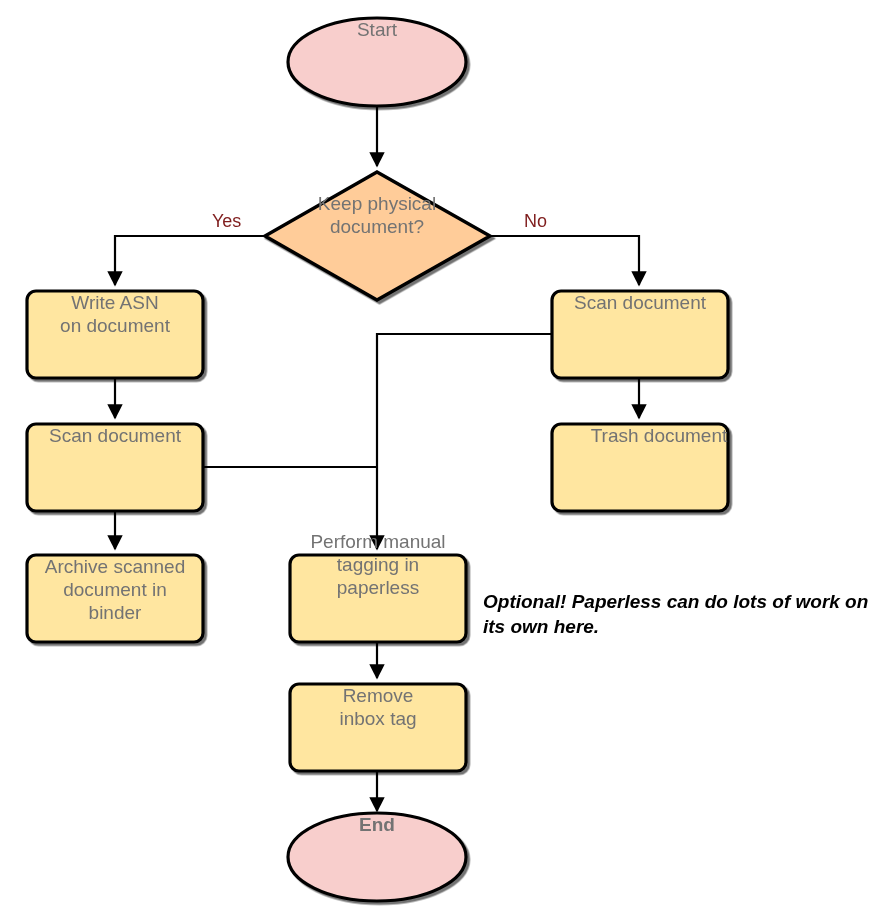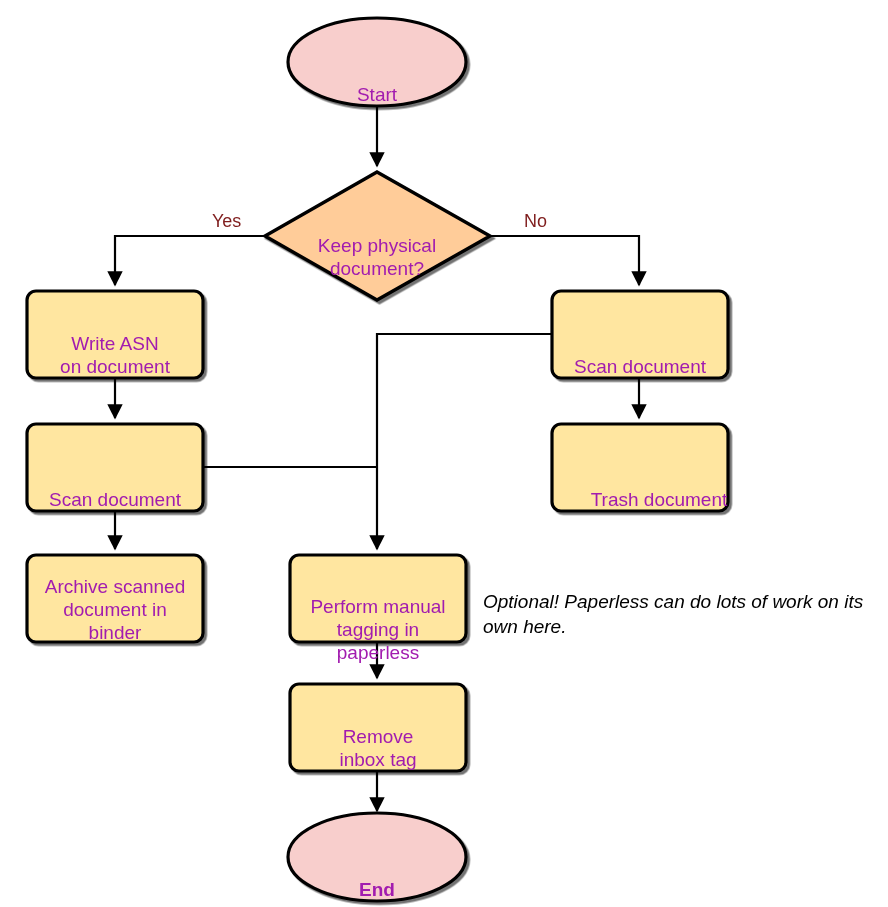--- a/index.html
+++ b/index.html
@@ -23,46 +23,47 @@
   #flow-svg {
     position: absolute;
     left: 0;
     top: 0;
     width: 888px;
     height: 907px;
   }
   .node-label {
     position: absolute;
     display: flex;
-    align-items: flex-end;
+    align-items: flex-start;
     justify-content: center;
     text-align: center;
     font-family: "Liberation Sans", sans-serif;
     font-size: 19px;
     line-height: 23px;
-    color: #a21caf;
+    color: #737373;
     white-space: pre-line;
     pointer-events: none;
   }
   .edge-label {
     position: absolute;
     font-family: "Liberation Sans", sans-serif;
     font-size: 18px;
     line-height: 20px;
     color: #7f1d1d;
     white-space: nowrap;
   }
   .annotation {
     position: absolute;
     font-family: "Liberation Sans", sans-serif;
     font-style: italic;
     font-size: 19px;
     line-height: 25px;
     color: #000000;
     width: 400px;
+    font-weight: bold;
   }
 </style>
 </head>
 <body>
 
 <div id="flow-root">
 
   <svg id="flow-svg" viewBox="0 0 888 907" xmlns="http://www.w3.org/2000/svg">
     <defs>
       <marker id="arrow" viewBox="0 0 10 10" refX="9" refY="5" markerWidth="7" markerHeight="7" orient="auto-start-reverse">
@@ -142,21 +143,21 @@
   </div>
 
   <div class="node-label" style="left:552px; top:291px; width:176px; height:87px;">
     <span>Scan document</span>
   </div>
 
   <div class="node-label" style="left:552px; top:424px; width:176px; height:87px;padding-left:19px;">
     <span>Trash document</span>
   </div>
 
-  <div class="node-label" style="left:290px; top:555px; width:176px; height:109px;">
+  <div class="node-label" style="left:290px; top:530px; width:176px; height:109px;">
     <span>Perform manual
 tagging in
 paperless</span>
   </div>
 
   <div class="node-label" style="left:290px; top:684px; width:176px; height:87px;">
     <span>Remove
 inbox tag</span>
   </div>
 

